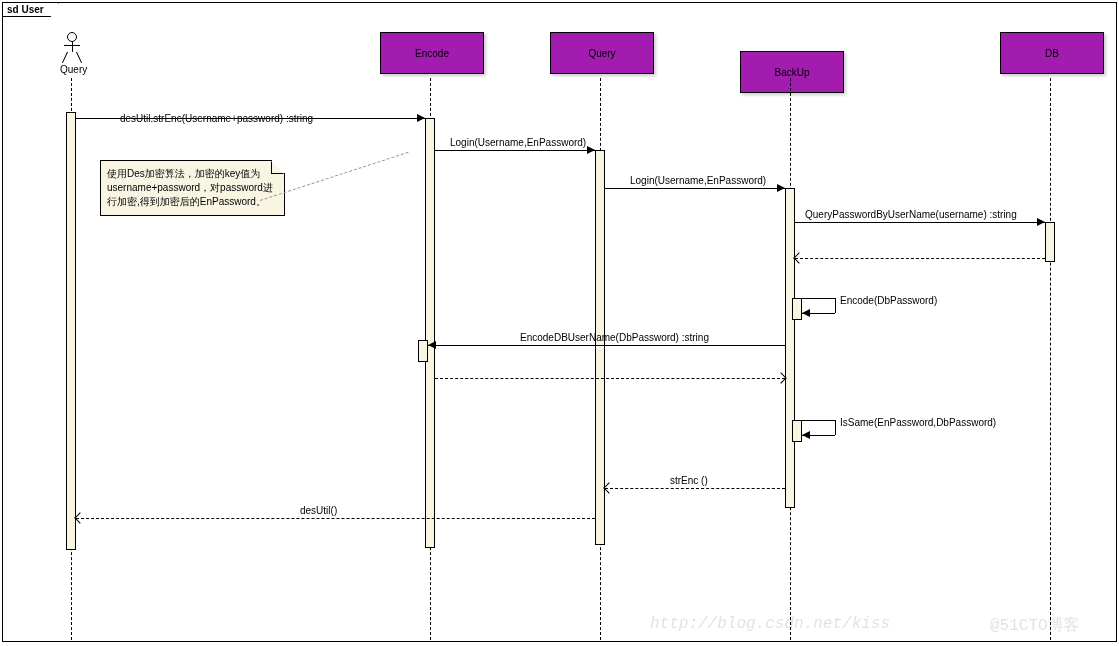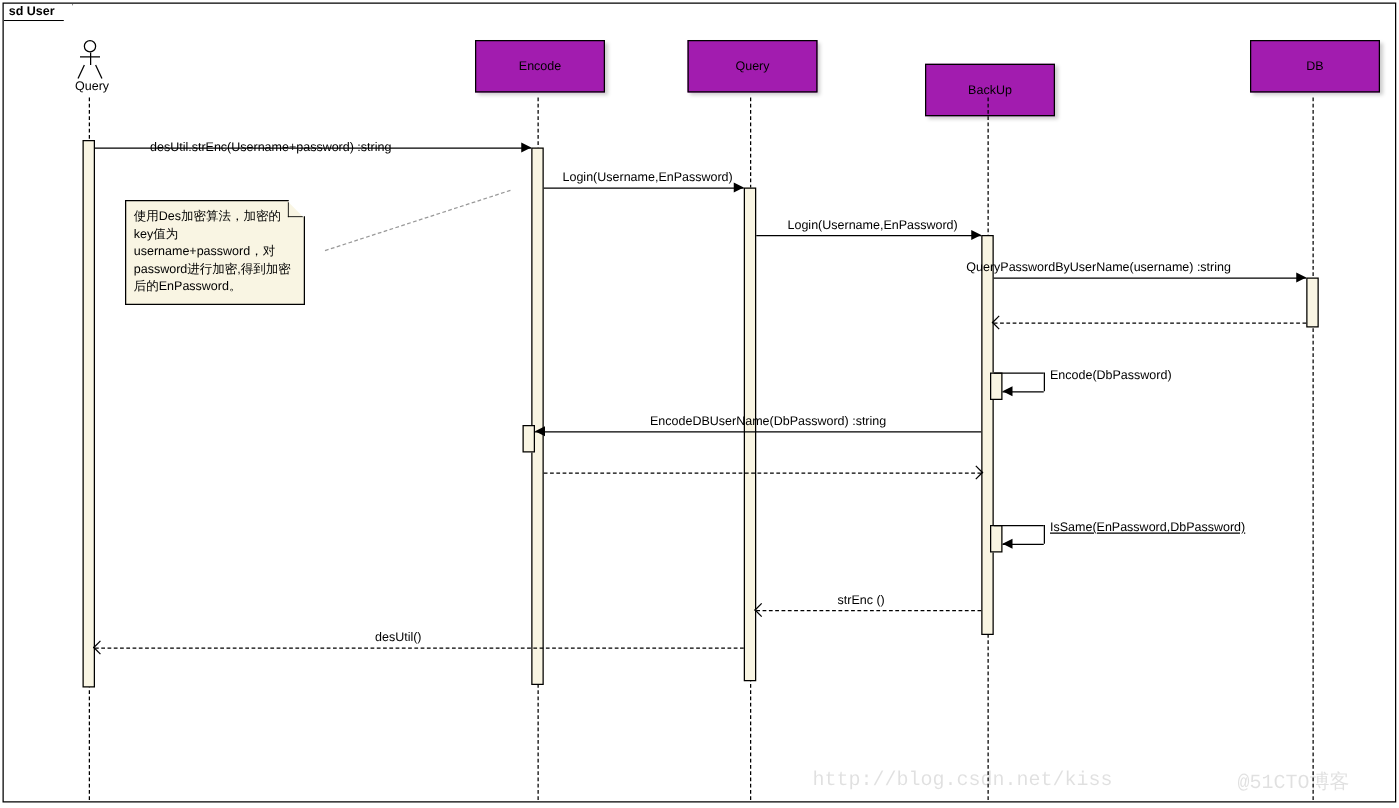--- a/index.html
+++ b/index.html
@@ -210,21 +210,21 @@
 <div class="arrow-line" style="left:435px; top:150px; width:160px;"></div>
 <div class="arrow-head right" style="left:587px; top:146px;"></div>
 <div class="msg" style="left:450px; top:137px;">Login(Username,EnPassword)</div>
 
 <div class="arrow-line" style="left:605px; top:188px; width:180px;"></div>
 <div class="arrow-head right" style="left:777px; top:184px;"></div>
 <div class="msg" style="left:630px; top:175px;">Login(Username,EnPassword)</div>
 
 <div class="arrow-line" style="left:795px; top:222px; width:250px;"></div>
 <div class="arrow-head right" style="left:1037px; top:218px;"></div>
-<div class="msg" style="left:773px; top:209px;">QueryPasswordByUserName(username) :string</div>
+<div class="msg" style="left:805px; top:209px;">QueryPasswordByUserName(username) :string</div>
 
 <div class="arrow-line dashed" style="left:795px; top:258px; width:250px;"></div>
 <div class="arrow-head open-left" style="left:795px; top:254px;"></div>
 
 <div class="arrow-line" style="left:795px; top:298px; width:40px;"></div>
 <div class="self-call-v" style="left:835px; top:298px; height:15px;"></div>
 <div class="arrow-line" style="left:802px; top:313px; width:33px;"></div>
 <div class="arrow-head left" style="left:802px; top:309px;"></div>
 <div class="msg" style="left:840px; top:295px;">Encode(DbPassword)</div>
 
@@ -232,29 +232,29 @@
 <div class="arrow-head left" style="left:428px; top:341px;"></div>
 <div class="msg" style="left:520px; top:332px;">EncodeDBUserName(DbPassword) :string</div>
 
 <div class="arrow-line dashed" style="left:435px; top:378px; width:350px;"></div>
 <div class="arrow-head open-right" style="left:777px; top:374px;"></div>
 
 <div class="arrow-line" style="left:795px; top:420px; width:40px;"></div>
 <div class="self-call-v" style="left:835px; top:420px; height:15px;"></div>
 <div class="arrow-line" style="left:802px; top:435px; width:33px;"></div>
 <div class="arrow-head left" style="left:802px; top:431px;"></div>
-<div class="msg" style="left:840px; top:417px;text-decoration:underline;">IsSame(EnPassword,DbPassword)</div>
+<div class="msg" style="left:840px; top:417px;">IsSame(EnPassword,DbPassword)</div>
 
 <div class="arrow-line dashed" style="left:605px; top:488px; width:180px;"></div>
 <div class="arrow-head open-left" style="left:605px; top:484px;"></div>
 <div class="msg" style="left:670px; top:475px;">strEnc ()</div>
 
 <div class="arrow-line dashed" style="left:76px; top:518px; width:519px;"></div>
 <div class="arrow-head open-left" style="left:76px; top:514px;"></div>
 <div class="msg" style="left:300px; top:505px;">desUtil()</div>
 
-<div class="note" style="left:100px; top:160px; width:144px;">
+<div class="note" style="left:100px; top:160px; width:185px;">
   <span>使用Des加密算法，加密的key值为username+password，对password进行加密,得到加密后的EnPassword。</span>
 </div>
 <div class="note-link" style="left:260px; top:200px; width:156px; transform:rotate(-18deg); transform-origin:left;"></div>
 
-<div class="watermark" style="left:650px; top:615px;">http://blog.csdn.net/kiss</div>
+<div class="watermark" style="left:650px; top:615px;font-style:italic;">http://blog.csdn.net/kiss</div>
 <div class="watermark" style="left:990px; top:615px;">@51CTO博客</div>
 
 </body></html>

